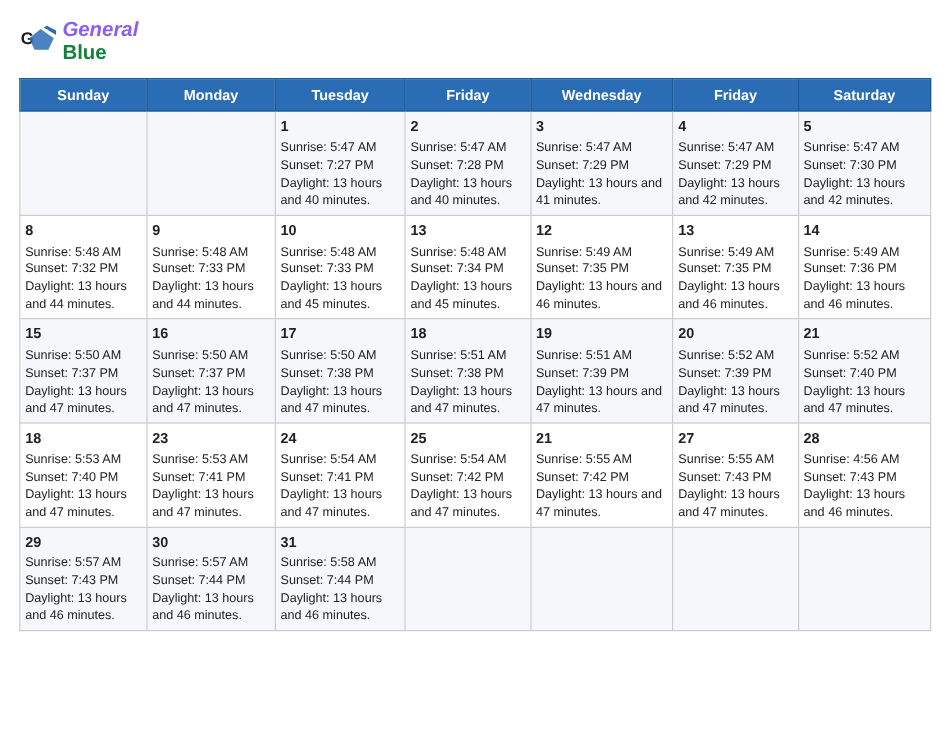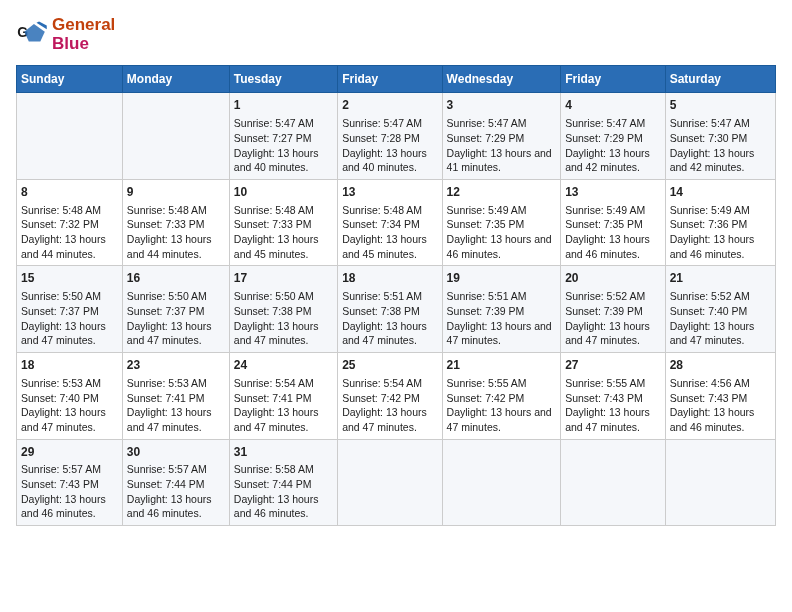--- a/index.html
+++ b/index.html
@@ -39,21 +39,21 @@
     }
     table {
       width: 100%;
       border-collapse: collapse;
       font-size: 10.5px;
     }
     thead tr th {
       background: #2a6db5;
       color: #fff;
       padding: 6px 4px;
-      text-align: left;
+      text-align: center;
       font-size: 12px;
       font-weight: bold;
       border: 1px solid #1a5a9a;
     }
     tbody tr td {
       border: 1px solid #ccc;
       padding: 4px 4px;
       vertical-align: top;
       background: #fff;
       line-height: 1.4;
@@ -74,23 +74,23 @@
 
 <div class="header">
   <div class="logo">
     <svg class="logo-icon" viewBox="0 0 50 50">
       <text x="2" y="28" font-size="22" font-weight="bold" fill="#1a1a1a">G</text>
       <polygon points="28,8 45,20 38,35 20,35 13,20" fill="#2a6db5" opacity="0.85"></polygon>
       <polygon points="32,6 48,16 48,10 36,4" fill="#2a6db5"></polygon>
     </svg>
     <div>
       <div style="font-size:17px;font-weight:bold;line-height:1.1;">
-        <span style="color:#c2410c;">General</span>
+        <span style="color:#8b5cf6;font-style:italic;">General</span>
       </div>
-      <div style="font-size:17px;font-weight:bold;color:#be185d;line-height:1.1;">Blue</div>
+      <div style="font-size:17px;font-weight:bold;color:#15803d;line-height:1.1;">Blue</div>
     </div>
   </div>
   <div class="title-block">
     <div class="main-title"></div>
     <div class="subtitle"></div>
   </div>
 </div>
 
 <table>
   <thead>

